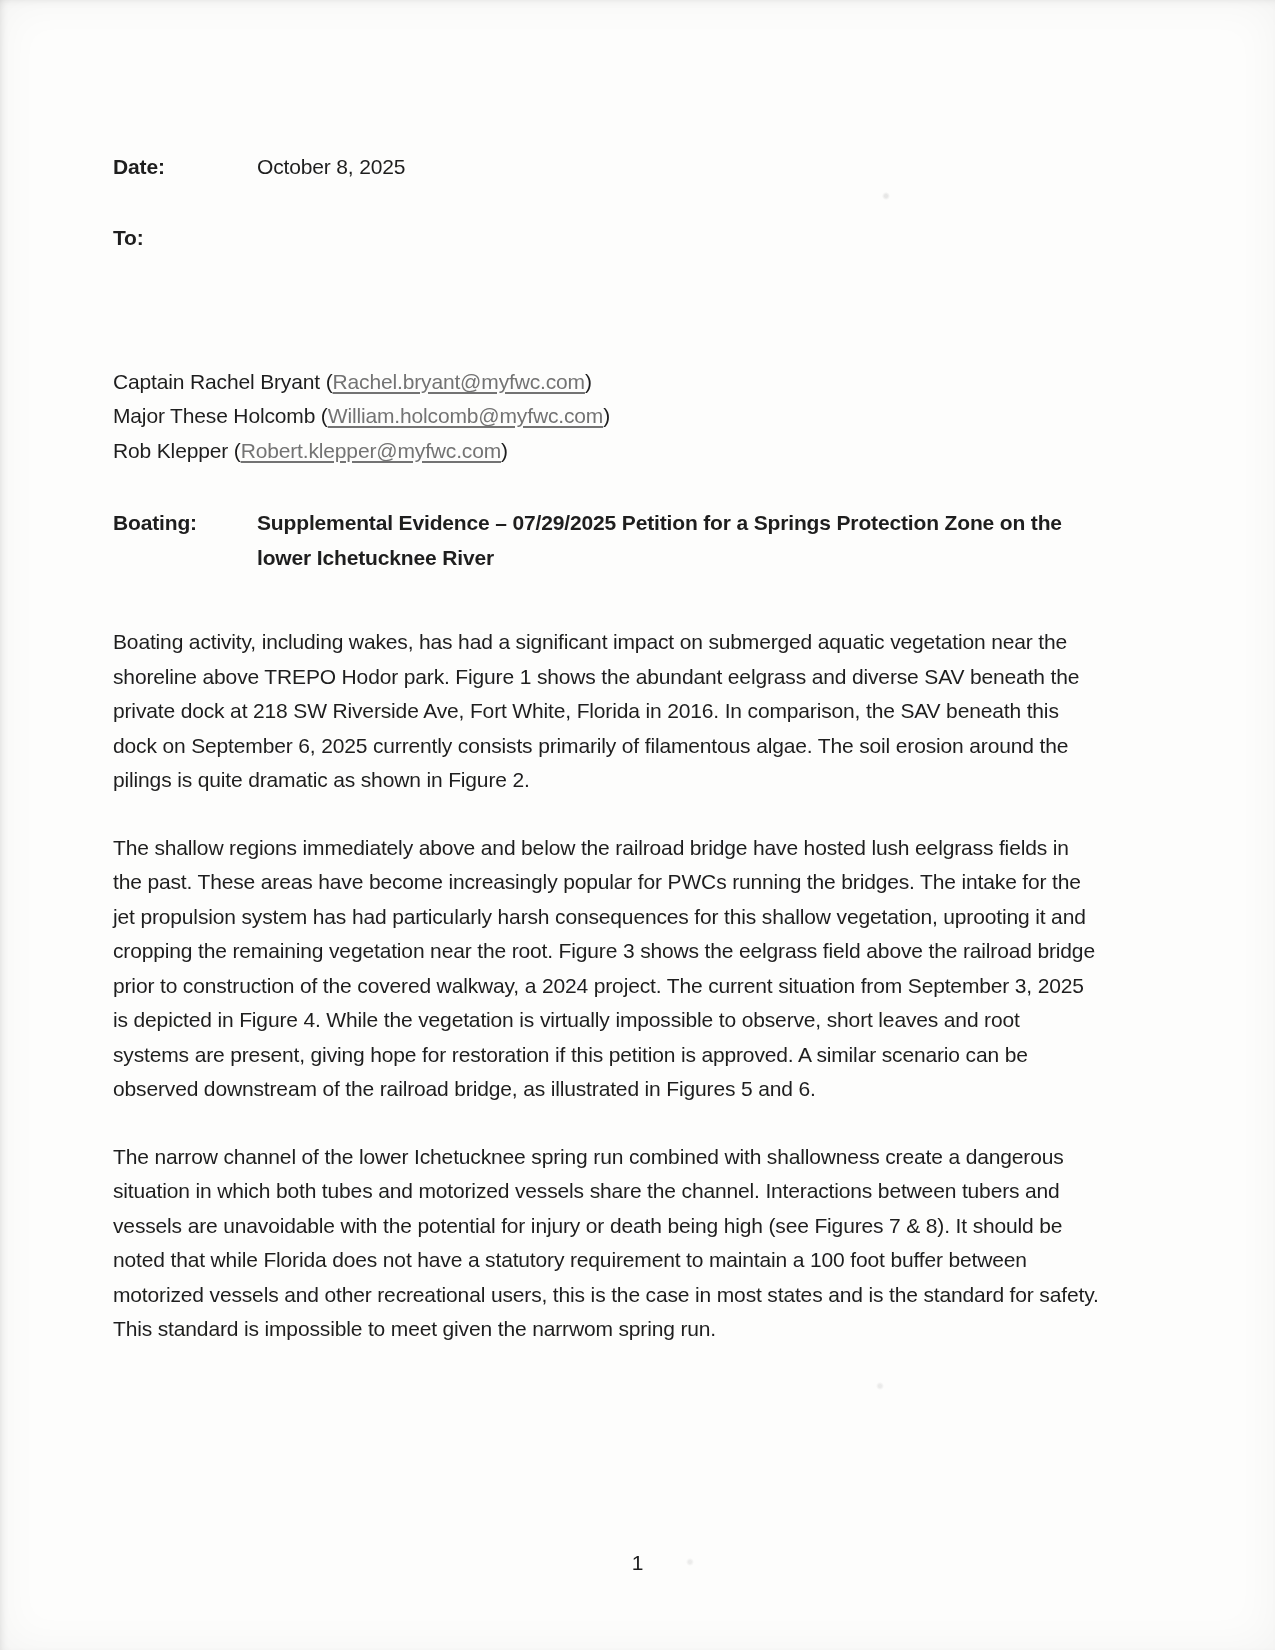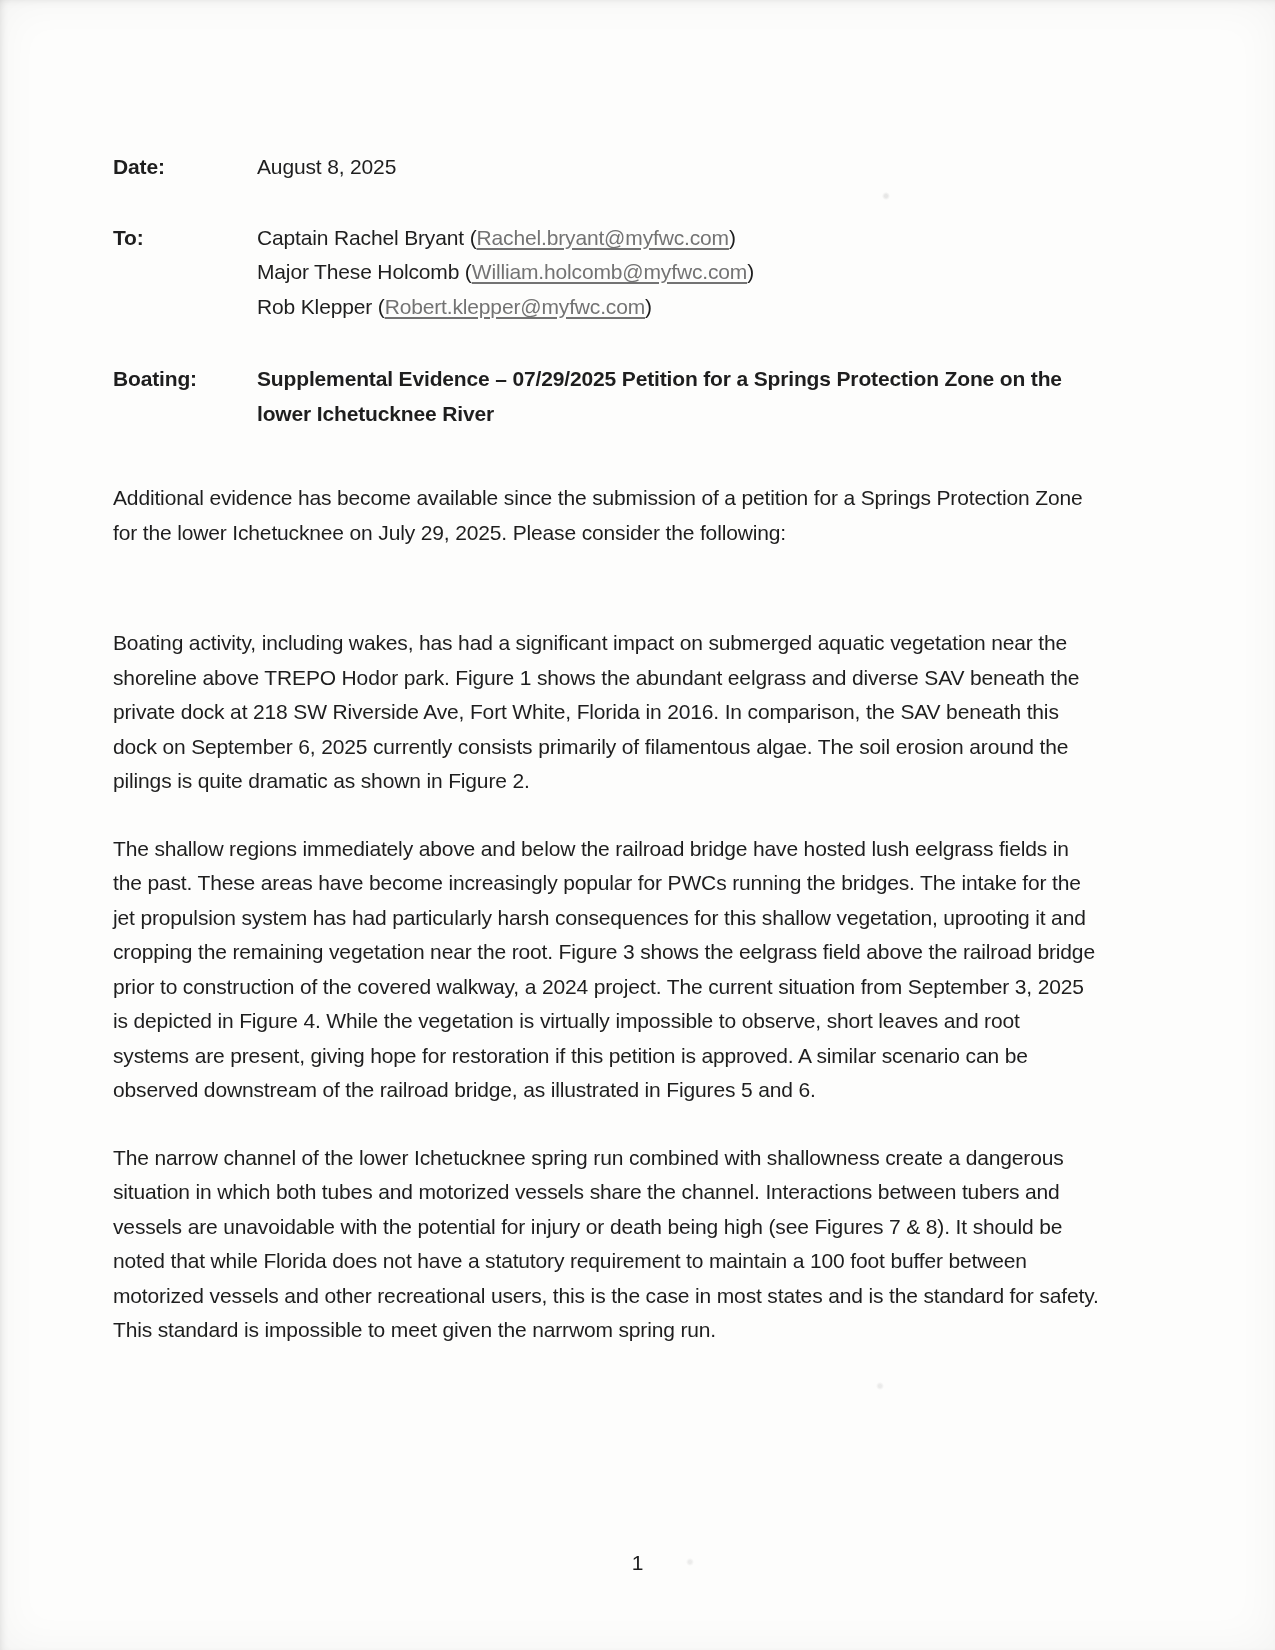--- a/index.html
+++ b/index.html
@@ -28,21 +28,21 @@
     box-shadow: inset 0 0 45px rgba(0,0,0,0.045), inset 6px 0 10px -6px rgba(0,0,0,0.12), inset 0 6px 10px -6px rgba(0,0,0,0.08);
     font-size: 21px;
     line-height: 34.5px;
     letter-spacing: -0.15px;
   }
   .row {
     display: flex;
     align-items: flex-start;
   }
   .row-date    { margin-bottom: 36px; }
-  .row-to      { margin-bottom: 38px; }
+  .row-to      { margin-bottom: 38px; flex-direction: column; }
   .row-from    { margin-bottom: 34px; }
   .row-subject { margin-bottom: 50px; }
   .field-label {
     flex: 0 0 144px;
     font-weight: 700;
   }
   .field-value { flex: 1 1 auto; }
   .subject-value {
     font-weight: 700;
     max-width: 832px;
@@ -70,42 +70,41 @@
 </style>
 </head>
 <body>
 
 <div class="page">
 
   <div class="memo-header">
 
     <div class="row row-date">
       <div class="field-label">Date:</div>
-      <div class="field-value">August 8, 2025</div>
+      <div class="field-value">October 8, 2025</div>
     </div>
 
     <div class="row row-to">
       <div class="field-label">To:</div>
       <div class="field-value">
         <div><span>Captain Rachel Bryant (</span><a class="email-link">Rachel.bryant@myfwc.com</a><span>)</span></div>
         <div><span>Major These Holcomb (</span><a class="email-link">William.holcomb@myfwc.com</a><span>)</span></div>
         <div><span>Rob Klepper (</span><a class="email-link">Robert.klepper@myfwc.com</a><span>)</span></div>
       </div>
     </div>
 
 
     <div class="row row-subject">
       <div class="field-label">Boating:</div>
       <div class="field-value subject-value">Supplemental Evidence – 07/29/2025 Petition for a Springs Protection Zone on the lower Ichetucknee River</div>
     </div>
 
   </div>
 
   <div class="memo-body">
-    <p class="para-first">Additional evidence has become available since the submission of a petition for a Springs Protection Zone for the lower Ichetucknee on July 29, 2025.  Please consider the following:</p>
     <p>Boating activity, including wakes, has had a significant impact on submerged aquatic vegetation near the shoreline above TREPO Hodor park.  Figure 1 shows the abundant eelgrass and diverse SAV beneath the private dock at 218 SW Riverside Ave, Fort White, Florida in 2016.  In comparison, the SAV beneath this dock on September 6, 2025 currently consists primarily of filamentous algae.  The soil erosion around the pilings is quite dramatic as shown in Figure 2.</p>
     <p>The shallow regions immediately above and below the railroad bridge have hosted lush eelgrass fields in the past.  These areas have become increasingly popular for PWCs running the bridges.  The intake for the jet propulsion system has had particularly harsh consequences for this shallow vegetation, uprooting it and cropping the remaining vegetation near the root.  Figure 3 shows the eelgrass field above the railroad bridge prior to construction of the covered walkway, a 2024 project.  The current situation from September 3, 2025 is depicted in Figure 4.  While the vegetation is virtually impossible to observe, short leaves and root systems are present, giving hope for restoration if this petition is approved.  A similar scenario can be observed downstream of the railroad bridge, as illustrated in Figures 5 and 6.</p>
     <p>The narrow channel of the lower Ichetucknee spring run combined with shallowness create a dangerous situation in which both tubes and motorized vessels share the channel.  Interactions between tubers and vessels are unavoidable with the potential for injury or death being high (see Figures 7 &amp; 8).  It should be noted that while Florida does not have a statutory requirement to maintain a 100 foot buffer between motorized vessels and other recreational users, this is the case in most states and is the standard for safety.  This standard is impossible to meet given the narrwom spring run.</p>
   </div>
 
   <div class="page-number">1</div>
 
 </div>
 
 </body></html>

